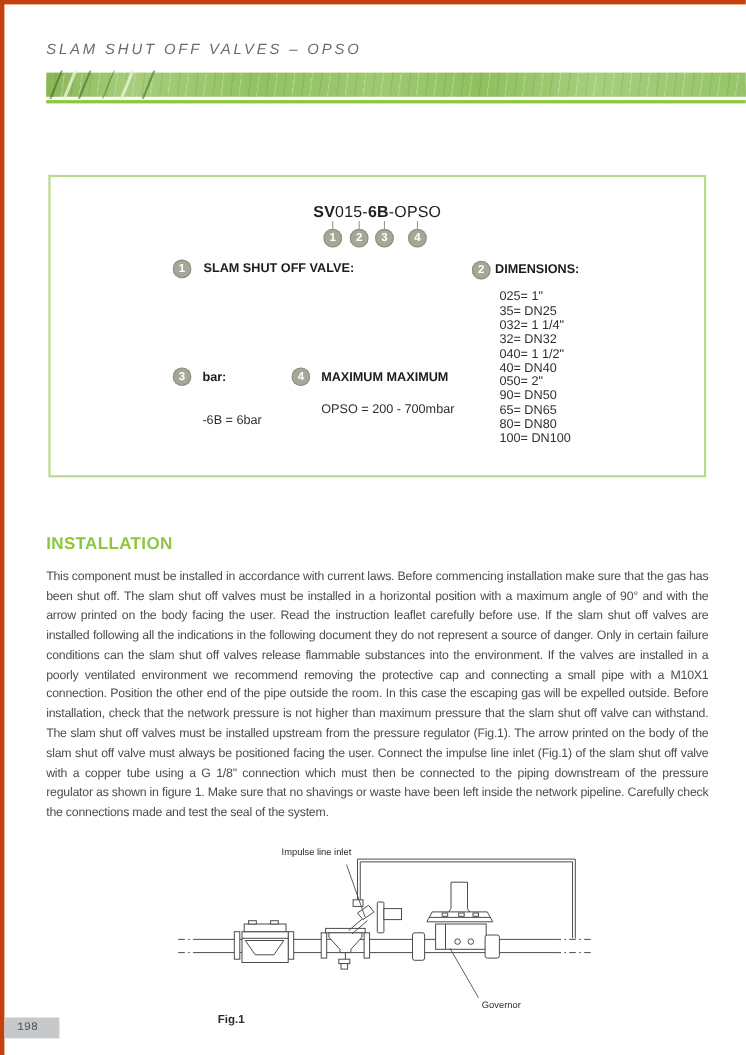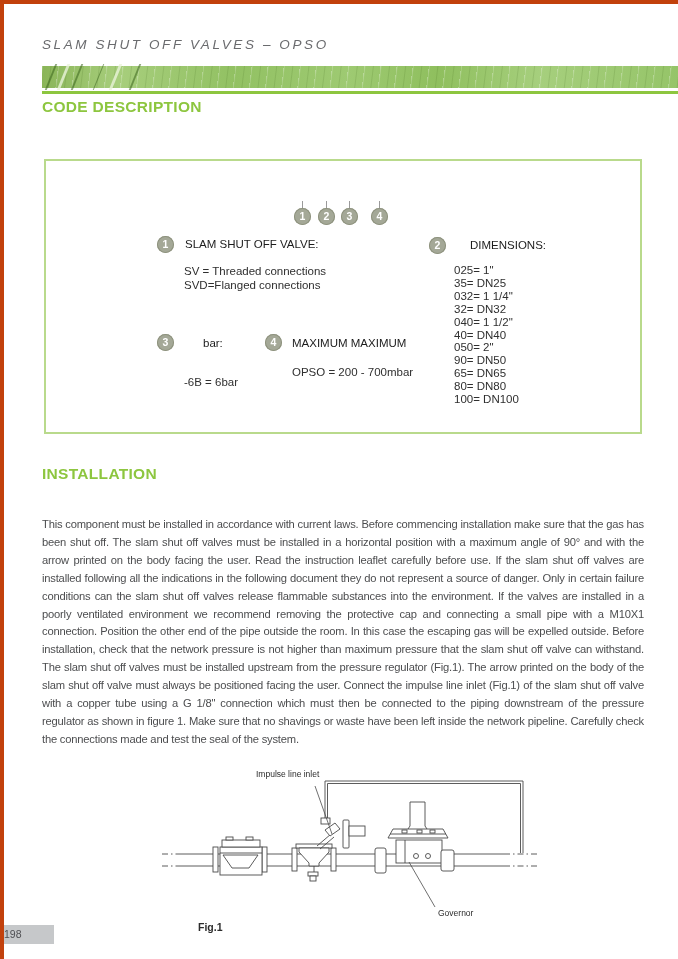--- a/index.html
+++ b/index.html
@@ -20,103 +20,99 @@
         rgba(255,255,255,0.32) 0px, rgba(255,255,255,0) 1.5px,
         rgba(255,255,255,0) 8px, rgba(50,90,15,0.14) 9px,
         rgba(255,255,255,0) 10px, rgba(255,255,255,0) 16px),
       linear-gradient(90deg,#8ab558 0%,#a7ce7c 12%,#92c163 30%,#9eca72 48%,#8fbf5e 62%,#a6cf7d 78%,#95c468 100%);
   }
   .streak{position:absolute;top:-2px;bottom:-2px;width:2px;background:#39621b;opacity:.55;transform:skewX(-22deg);}
   .streak.w{background:#eaf4da;opacity:.8;width:3px;}
   .rule{position:absolute;left:38px;right:0;top:87px;height:3px;background:#8dc63f;}
   .green-h{position:absolute;left:38px;margin:0;font-size:15.5px;font-weight:bold;color:#8dc63f;letter-spacing:.3px;}
   #code-heading{top:94px;}
-  #install-heading{top:461px;text-align:right;}
+  #install-heading{top:482px;text-align:right;}
   .code-box{position:absolute;left:40px;top:155px;width:594px;height:271px;border:2px solid #b9da8c;}
   .code-line{position:absolute;left:0;right:0;top:24px;text-align:center;font-size:14.5px;color:#1f1f1f;letter-spacing:.2px;}
   .code-line .b{font-weight:bold;}
   .vline{position:absolute;width:1px;height:8px;background:#9a9a9a;top:40px;}
   .marker{
     position:absolute;width:17px;height:17px;border-radius:50%;
     background:#a4a897;box-shadow:inset 0 0 0 1px #8e927e;
     color:#fff;font-size:10.5px;font-weight:bold;text-align:center;line-height:17px;
   }
-  .sec-title{position:absolute;font-size:11.5px;font-weight:normal;color:#1c1c1c;white-space:nowrap;}
+  .sec-title{position:absolute;font-size:11.5px;font-weight:bold;color:#1c1c1c;white-space:nowrap;}
   .sec-lines{position:absolute;font-size:11.5px;color:#2f2f2f;line-height:14px;white-space:nowrap;}
   .dim-lines{line-height:12.9px;}
   .body-text{
     position:absolute;left:38px;top:512px;width:602px;margin:0;
     font-size:11.2px;line-height:17.9px;letter-spacing:-0.2px;
     text-align:justify;color:#4c4d4f;
   }
   .figure-svg{position:absolute;left:155px;top:756px;}
   .fig-caption{position:absolute;left:156px;top:917px;font-size:10.5px;color:#2c2c2c;font-weight:bold;padding-left:38px;}
   .page-num{
     position:absolute;left:0;top:921px;width:50px;height:19px;
     background:#c6c8ca;color:#4f5054;font-size:10.5px;line-height:19px;
-    text-align:left;padding-right:8px;box-sizing:border-box;
+    text-align:center;padding-right:8px;box-sizing:border-box;font-family:Liberation Mono, monospace;
   }
 </style>
 </head>
 <body>
 
 <div class="page">
 
   <div class="header-title">SLAM SHUT OFF VALVES – OPSO</div>
 
   <div class="banner">
     <div class="streak" style="left:8px"></div>
     <div class="streak" style="left:34px"></div>
     <div class="streak" style="left:56px;width:1px"></div>
     <div class="streak" style="left:92px"></div>
     <div class="streak w" style="left:20px"></div>
     <div class="streak w" style="left:72px"></div>
   </div>
   <div class="rule"></div>
 
-  <h2 class="green-h" id="code-heading">CODE DESCRIPTION</h2>
 
   <div class="code-box">
 
+    <div class="code-line"><span class="b">SV</span><span>015-</span><span class="b">6B</span><span>-OPSO</span></div>
 
     <div class="vline" style="left:256px"></div>
     <div class="vline" style="left:280px"></div>
     <div class="vline" style="left:303px"></div>
     <div class="vline" style="left:333px"></div>
 
     <div class="marker" style="left:248px;top:47px">1</div>
     <div class="marker" style="left:272px;top:47px">2</div>
     <div class="marker" style="left:295px;top:47px">3</div>
     <div class="marker" style="left:325px;top:47px">4</div>
 
     <div class="marker" style="left:111px;top:75px">1</div>
     <div class="sec-title" style="left:139px;top:77px">SLAM SHUT OFF VALVE:</div>
-    <div class="sec-lines" style="left:138px;top:103px">
-      <div>SV = Threaded connections</div>
-      <div>SVD=Flanged connections</div>
-    </div>
 
     <div class="marker" style="left:383px;top:76px">2</div>
-    <div class="sec-title" style="left:424px;top:78px">DIMENSIONS:</div>
+    <div class="sec-title" style="left:404px;top:78px">DIMENSIONS:</div>
     <div class="sec-lines dim-lines" style="left:408px;top:103px">
       <div>025= 1"</div>
       <div>35= DN25</div>
       <div>032= 1 1/4"</div>
       <div>32= DN32</div>
       <div>040= 1 1/2"</div>
       <div>40= DN40</div>
       <div>050= 2"</div>
       <div>90= DN50</div>
       <div>65= DN65</div>
       <div>80= DN80</div>
       <div>100= DN100</div>
     </div>
 
     <div class="marker" style="left:111px;top:173px">3</div>
-    <div class="sec-title" style="left:157px;top:176px">bar:</div>
+    <div class="sec-title" style="left:138px;top:176px">bar:</div>
     <div class="sec-lines" style="left:138px;top:214px">
       <div>-6B = 6bar</div>
     </div>
 
     <div class="marker" style="left:219px;top:173px">4</div>
     <div class="sec-title" style="left:246px;top:176px">MAXIMUM MAXIMUM</div>
     <div class="sec-lines" style="left:246px;top:204px">
       <div>OPSO = 200 - 700mbar</div>
     </div>
   </div>

